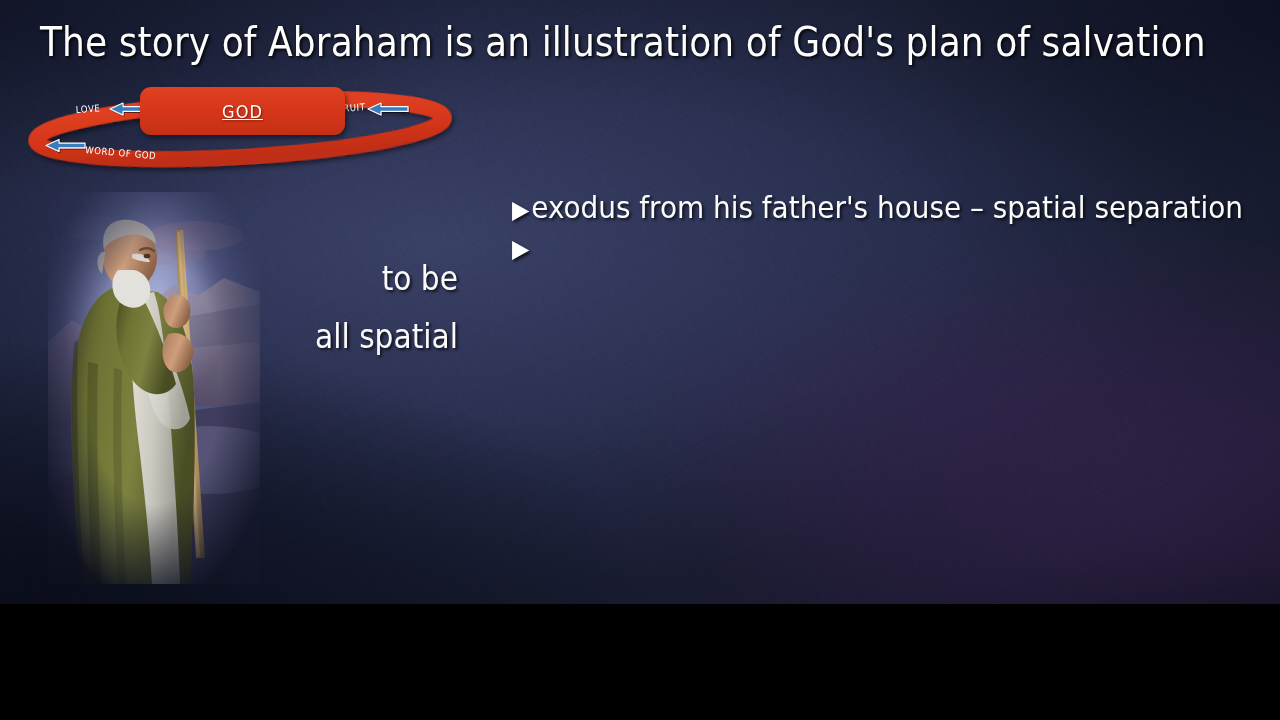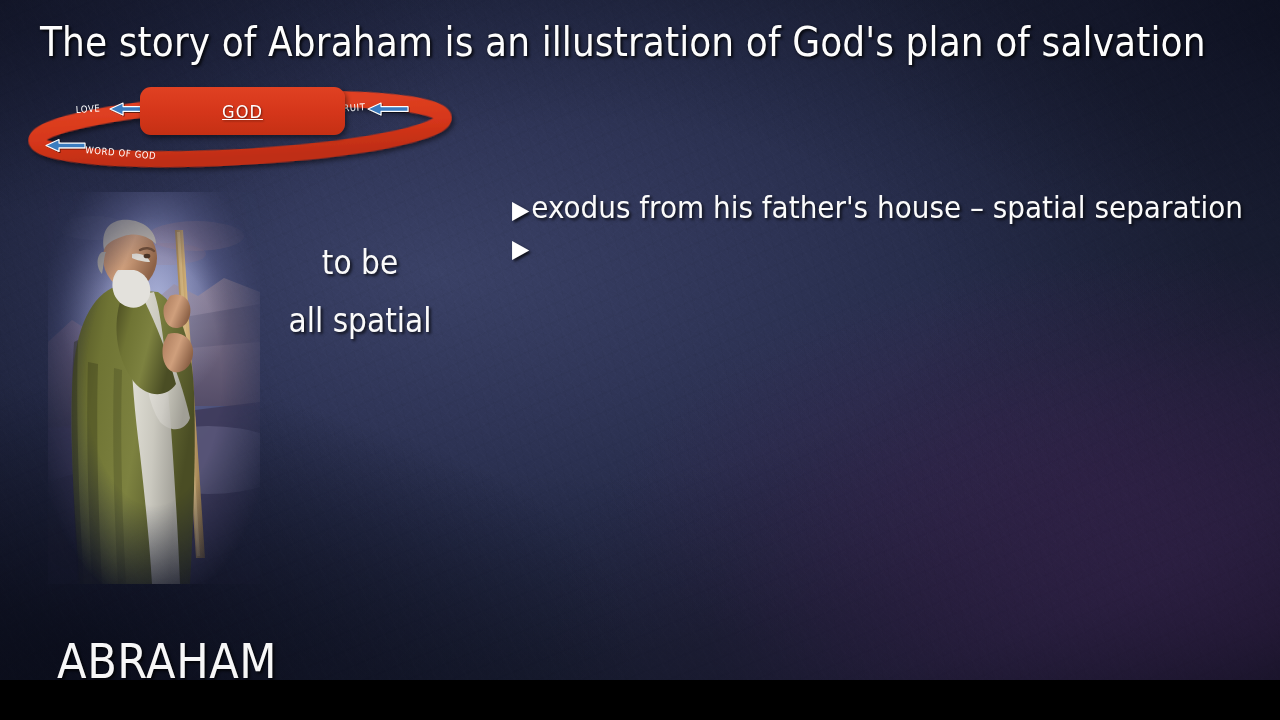--- a/index.html
+++ b/index.html
@@ -4,21 +4,21 @@
 <title>Abraham slide</title>
 <style>
   html, body {
     margin: 0;
     padding: 0;
     background: #000;
   }
   #slide {
     position: relative;
     width: 1280px;
-    height: 680px;
+    height: 604px;
     overflow: hidden;
     font-family: "DejaVu Sans Condensed", "Liberation Sans Narrow", "Liberation Sans", sans-serif;
     background-color: #0f766e;
   }
 
   
   .bg-layer { position: absolute; inset: 0; }
   .bg-base {
     background:
       radial-gradient(ellipse 62% 58% at 34% 40%, #3a4166 0%, #2f3557 38%, #262c4a 66%, #1d2239 100%);
@@ -114,23 +114,23 @@
     top: 192px;
     width: 212px;
     height: 392px;
   }
   #abraham-figure svg { display: block; }
 
   
   #blessing-text {
     position: absolute;
     left: 262px;
-    top: 234px;
+    top: 250px;
     width: 196px;
-    text-align: center;
+    text-align: right;
     color: #fafafa;
     font-size: 33px;
     line-height: 58px;
     text-shadow: 2px 2px 3px rgba(0,0,0,.72);
   }
   #blessing-text div { white-space: nowrap; }
 
   
   #bullets {
     position: absolute;

